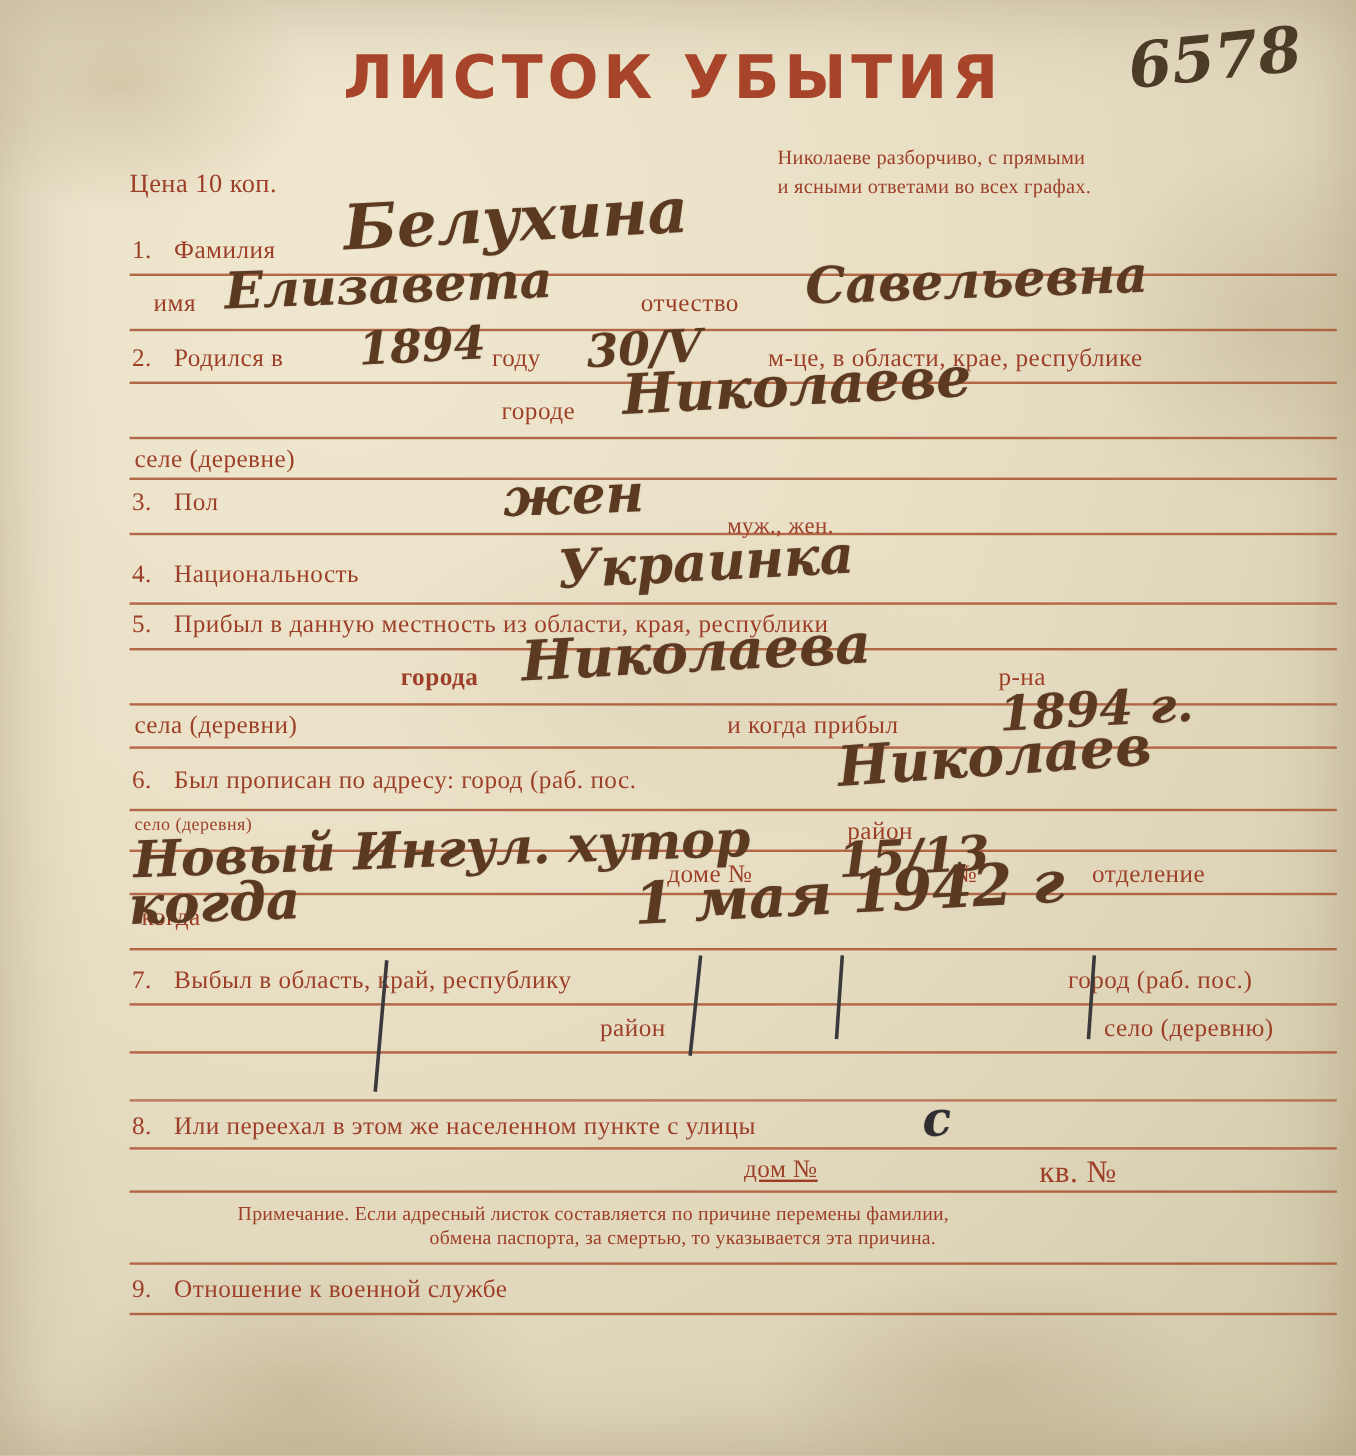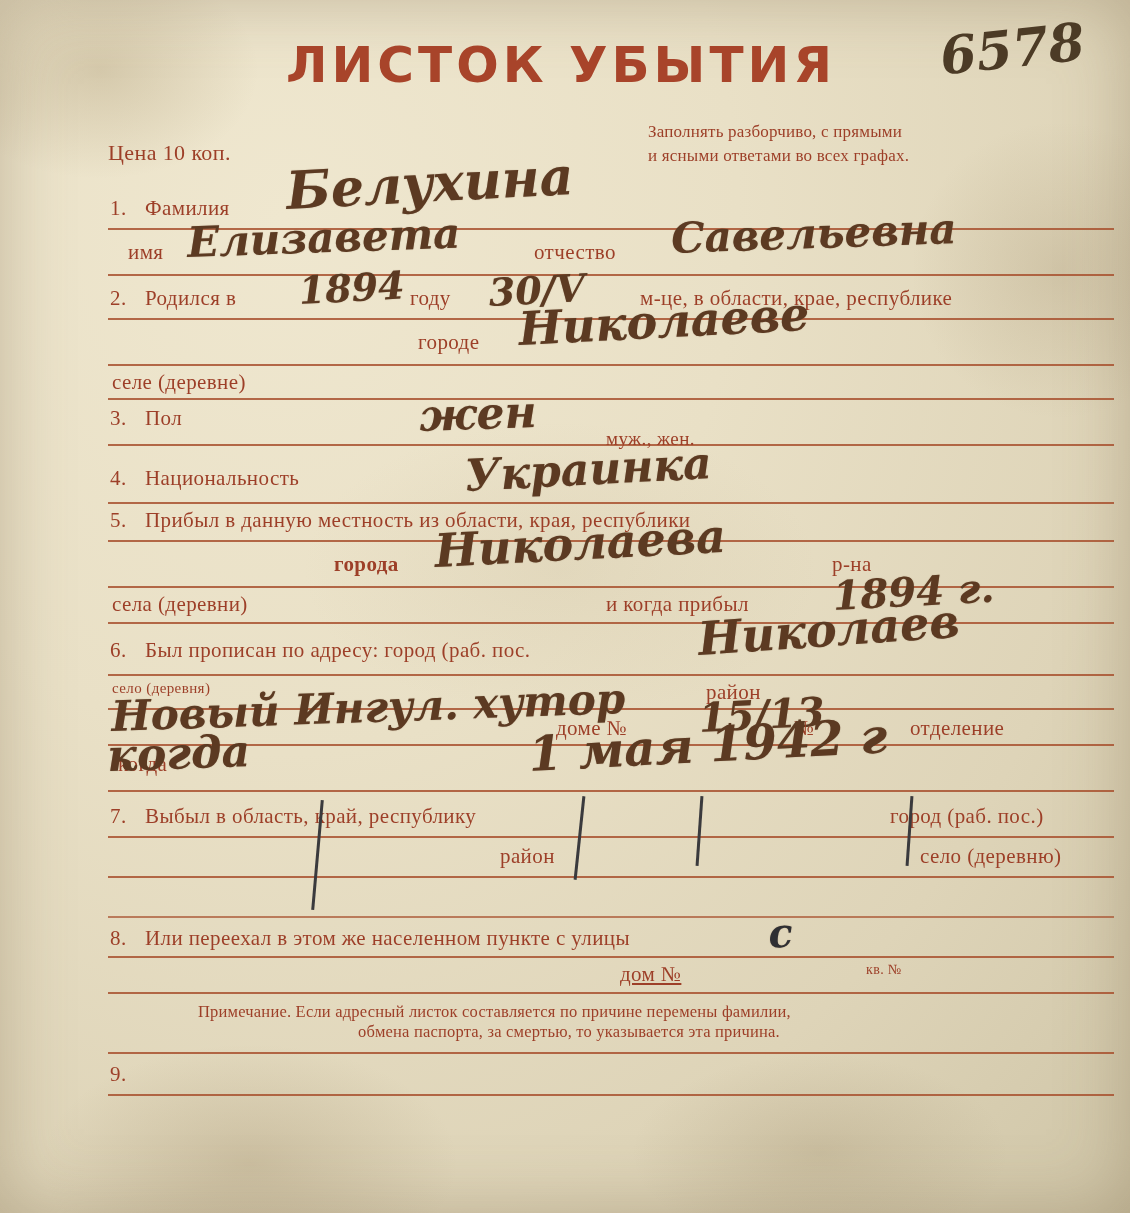--- a/index.html
+++ b/index.html
@@ -120,21 +120,21 @@
   <div class="stain s2"></div>
   <div class="stain s3"></div>
   <div class="stain s4"></div>
   <div class="stain s5"></div>
   <div class="edge-dark"></div>
 
   <div id="title">ЛИСТОК УБЫТИЯ</div>
   <div id="serial">6578</div>
 
   <div class="print" style="left:108px; top:140px; font-size:22px;">Цена 10 коп.</div>
-  <div class="print note-small" style="left:648px; top:122px;">Заполнять разборчиво, с прямыми</div>
+  <div class="print note-small" style="left:648px; top:122px;">Николаеве разборчиво, с прямыми</div>
   <div class="print note-small" style="left:648px; top:146px;">и ясными ответами во всех графах.</div>
 
   <div class="print" style="left:110px; top:196px; font-size:21px;">1.</div>
   <div class="print" style="left:145px; top:196px; font-size:21px;">Фамилия</div>
   <div class="rule" style="left:108px; top:228px; width:1006px;"></div>
   <div class="hand" style="left:288px; top:160px; font-size:52px; transform:rotate(-3deg);">Белухина</div>
 
   <div class="print" style="left:128px; top:240px; font-size:21px;">имя</div>
   <div class="hand" style="left:188px; top:218px; font-size:42px; transform:rotate(-2deg);">Елизавета</div>
   <div class="print" style="left:534px; top:240px; font-size:21px;">отчество</div>
@@ -216,24 +216,25 @@
   <div class="strike" style="left:578px; top:796px; width:3px; height:84px; transform:rotate(6deg);"></div>
   <div class="strike" style="left:698px; top:796px; width:3px; height:70px; transform:rotate(4deg);"></div>
   <div class="strike" style="left:908px; top:796px; width:3px; height:70px; transform:rotate(4deg);"></div>
 
   <div class="print" style="left:110px; top:926px; font-size:21px;">8.</div>
   <div class="print" style="left:145px; top:926px; font-size:21px;">Или переехал в этом же населенном пункте с улицы</div>
   <div class="hand pen" style="left:770px; top:910px; font-size:40px; transform:rotate(-4deg);">с</div>
   <div class="rule" style="left:108px; top:956px; width:1006px;"></div>
 
   <div class="print" style="left:620px; top:962px; font-size:21px;text-decoration:underline;">дом №</div>
-  <div class="print" style="left:866px; top:962px; font-size:14px;">кв. №</div>
+  <div class="print" style="left:866px; top:962px; font-size:26px;">кв. №</div>
   <div class="rule" style="left:108px; top:992px; width:1006px;"></div>
 
   <div class="print footer-note" style="left:198px; top:1002px;">Примечание. Если адресный листок составляется по причине перемены фамилии,</div>
   <div class="print footer-note" style="left:358px; top:1022px;">обмена паспорта, за смертью, то указывается эта причина.</div>
   <div class="rule" style="left:108px; top:1052px; width:1006px;"></div>
 
   <div class="print" style="left:110px; top:1062px; font-size:21px;">9.</div>
+  <div class="print" style="left:145px; top:1062px; font-size:21px;">Отношение к военной службе</div>
   <div class="rule" style="left:108px; top:1094px; width:1006px;"></div>
 
 
 </div>
 
 </body></html>

